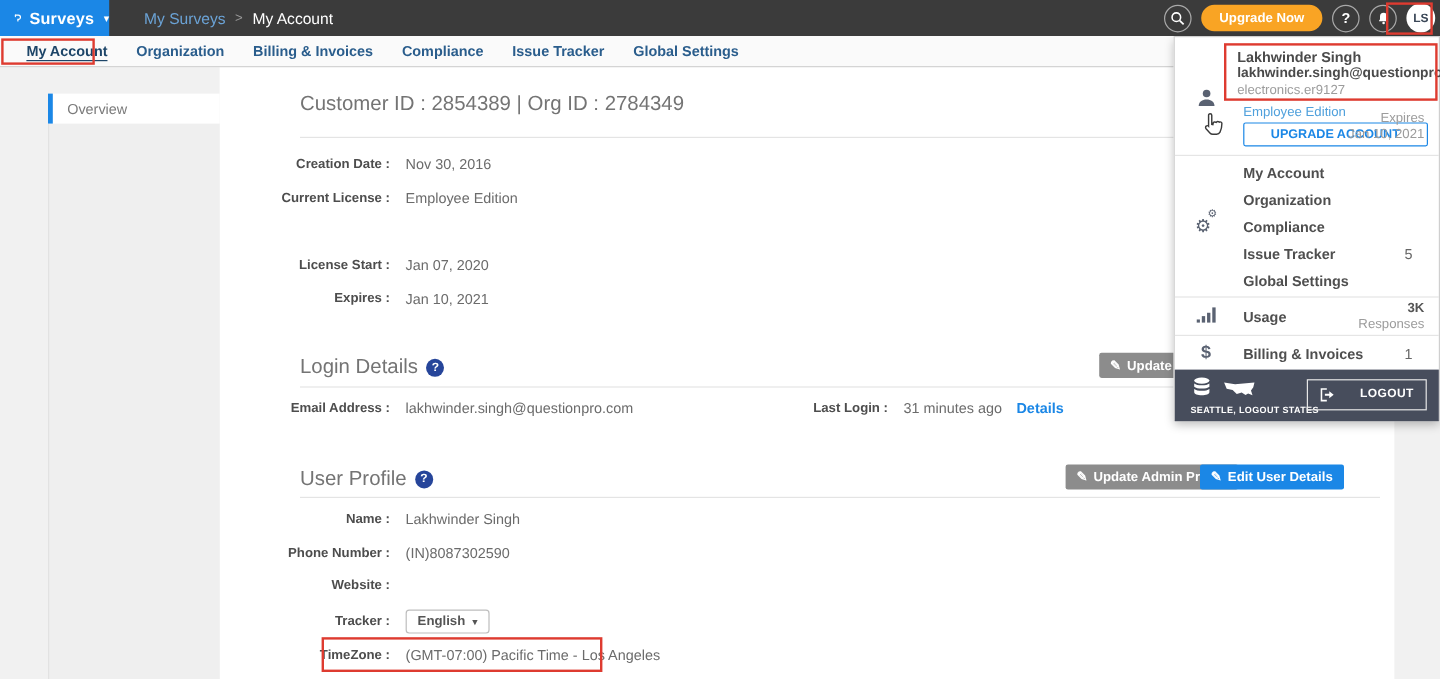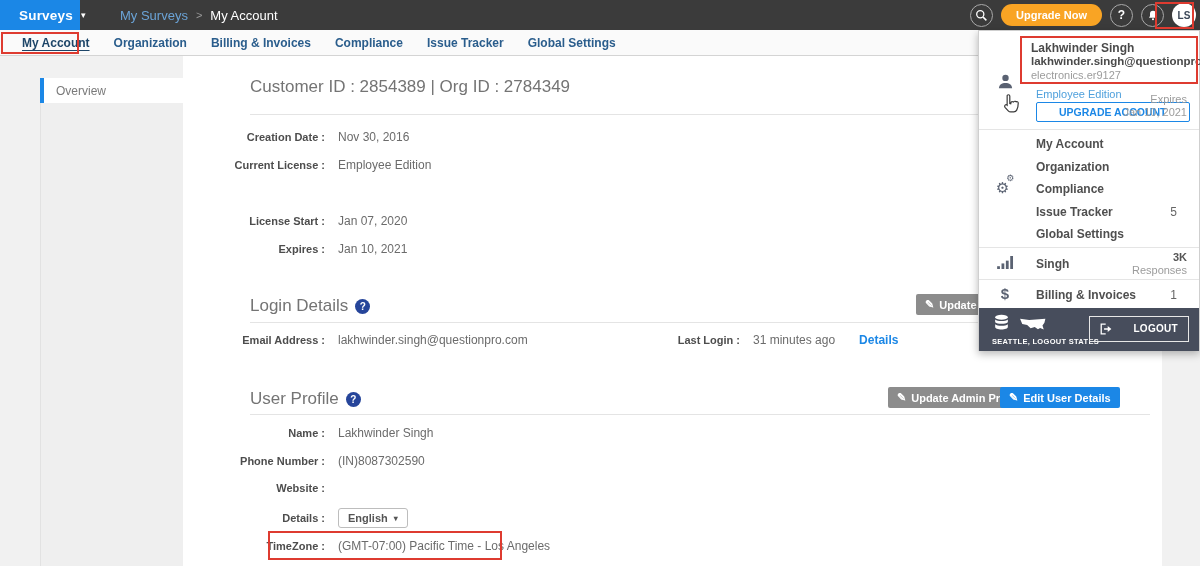--- a/index.html
+++ b/index.html
@@ -2,21 +2,21 @@
 <html><head>
 <meta charset="utf-8">
 <style>
   * { margin:0; padding:0; box-sizing:border-box; }
   html,body { width:1200px; height:566px; overflow:hidden; }
   body { font-family:"Liberation Sans", sans-serif; background:#f1f1f1; position:relative; }
   #root { position:absolute; inset:0; width:1200px; height:566px; }
 
   
   .header { position:absolute; left:0; top:0; width:1200px; height:30px; background:#3b3b3b; z-index:30; }
-  .logo-box { position:absolute; left:0; top:0; width:80px; height:30px; background:#1b87e6; display:flex; align-items:center; gap:7px; padding-left:12px; cursor:pointer; }
+  .logo-box { position:absolute; left:0; top:0; width:91px; height:30px; background:#1b87e6; display:flex; align-items:center; gap:7px; padding-left:12px; cursor:pointer; }
   .logo-mark { width:13px; height:18px; }
   .logo-text { color:#fff; font-size:13.5px; font-weight:bold; letter-spacing:.2px; }
   .logo-caret { color:#fff; font-size:9px; margin-left:1px; }
   .breadcrumb { position:absolute; left:120px; top:0; height:30px; display:flex; align-items:center; gap:8px; font-size:13px; }
   .crumb-parent { color:#6ba3d6; }
   .crumb-sep { color:#9a9a9a; font-size:11px; }
   .crumb-current { color:#ffffff; }
   .hdr-right { position:absolute; right:4px; top:0; height:30px; display:flex; align-items:center; gap:8px; }
   .circle-btn { width:23px; height:23px; border-radius:50%; border:1.5px solid #a9a9a9; display:flex; align-items:center; justify-content:center; color:#fff; font-size:12px; font-weight:bold; cursor:pointer; background:transparent; }
   .upgrade-pill { background:#f9a424; color:#fff; border:none; border-radius:11px; font-size:11px; font-weight:bold; padding:5px 15px; cursor:pointer; font-family:inherit; }
@@ -161,21 +161,21 @@
   </button>
   <div class="divider" style="left:250px; top:322px; width:900px;"></div>
 
   <div class="frow" style="left:215px; top:333px;">
     <span class="flabel">Email Address :</span>
     <span class="fvalue">lakhwinder.singh@questionpro.com</span>
   </div>
   <div class="frow" style="left:660px; top:333px;">
     <span class="flabel" style="width:80px;">Last Login :</span>
     <span class="fvalue">31 minutes ago</span>
-    <a class="link-blue" style="margin-left:24px;">Details</a>
+    <a class="link-blue" style="margin-left:12px;">Details</a>
   </div>
 
   <div class="section-title" style="left:250px; top:389px;">
     <span>User Profile</span>
     <span class="help-dot">?</span>
   </div>
   <button class="gray-btn" style="position:absolute; left:888px; top:387px;">
     <span class="btn-edit-glyph">✎</span>
     <span>Update Admin Profile</span>
   </button>
@@ -191,21 +191,21 @@
   </div>
   <div class="frow" style="left:215px; top:454px;">
     <span class="flabel">Phone Number :</span>
     <span class="fvalue">(IN)8087302590</span>
   </div>
   <div class="frow" style="left:215px; top:482px;">
     <span class="flabel">Website :</span>
     <span class="fvalue"></span>
   </div>
   <div class="frow" style="left:215px; top:508px;">
-    <span class="flabel">Details :</span>
+    <span class="flabel">Tracker :</span>
     <button class="lang-btn" style="margin-left:13px;">
       <span>English</span>
       <span class="lang-caret">▾</span>
     </button>
   </div>
   <div class="frow" style="left:215px; top:539px;">
     <span class="flabel">TimeZone :</span>
     <span class="fvalue">(GMT-07:00) Pacific Time - Los Angeles</span>
   </div>
 
@@ -240,21 +240,21 @@
 
     <div class="p-div" style="top:216px;"></div>
     <span class="icon-col" style="top:225px;">
       <svg width="17" height="13" viewBox="0 0 18 14" fill="#5a6272">
           <rect x="0" y="11" width="3" height="3"></rect>
           <rect x="4.7" y="8" width="3" height="6"></rect>
           <rect x="9.4" y="5" width="3" height="9"></rect>
           <rect x="14.1" y="0" width="3" height="14"></rect>
         </svg>
     </span>
-    <div class="p-item" style="top:226px;">Singh</div>
+    <div class="p-item" style="top:226px;">Usage</div>
     <div class="p-right2" style="top:220px;">
       <b>3K</b><br>
       <span>Responses</span>
     </div>
     <div class="p-div" style="top:248px;"></div>
     <span class="icon-col" style="top:254px; font-size:15px; font-weight:bold;">
       <span>$</span>
     </span>
     <div class="p-item" style="top:257px;">Billing &amp; Invoices</div>
     <div class="p-badge" style="top:257px;">1</div>

